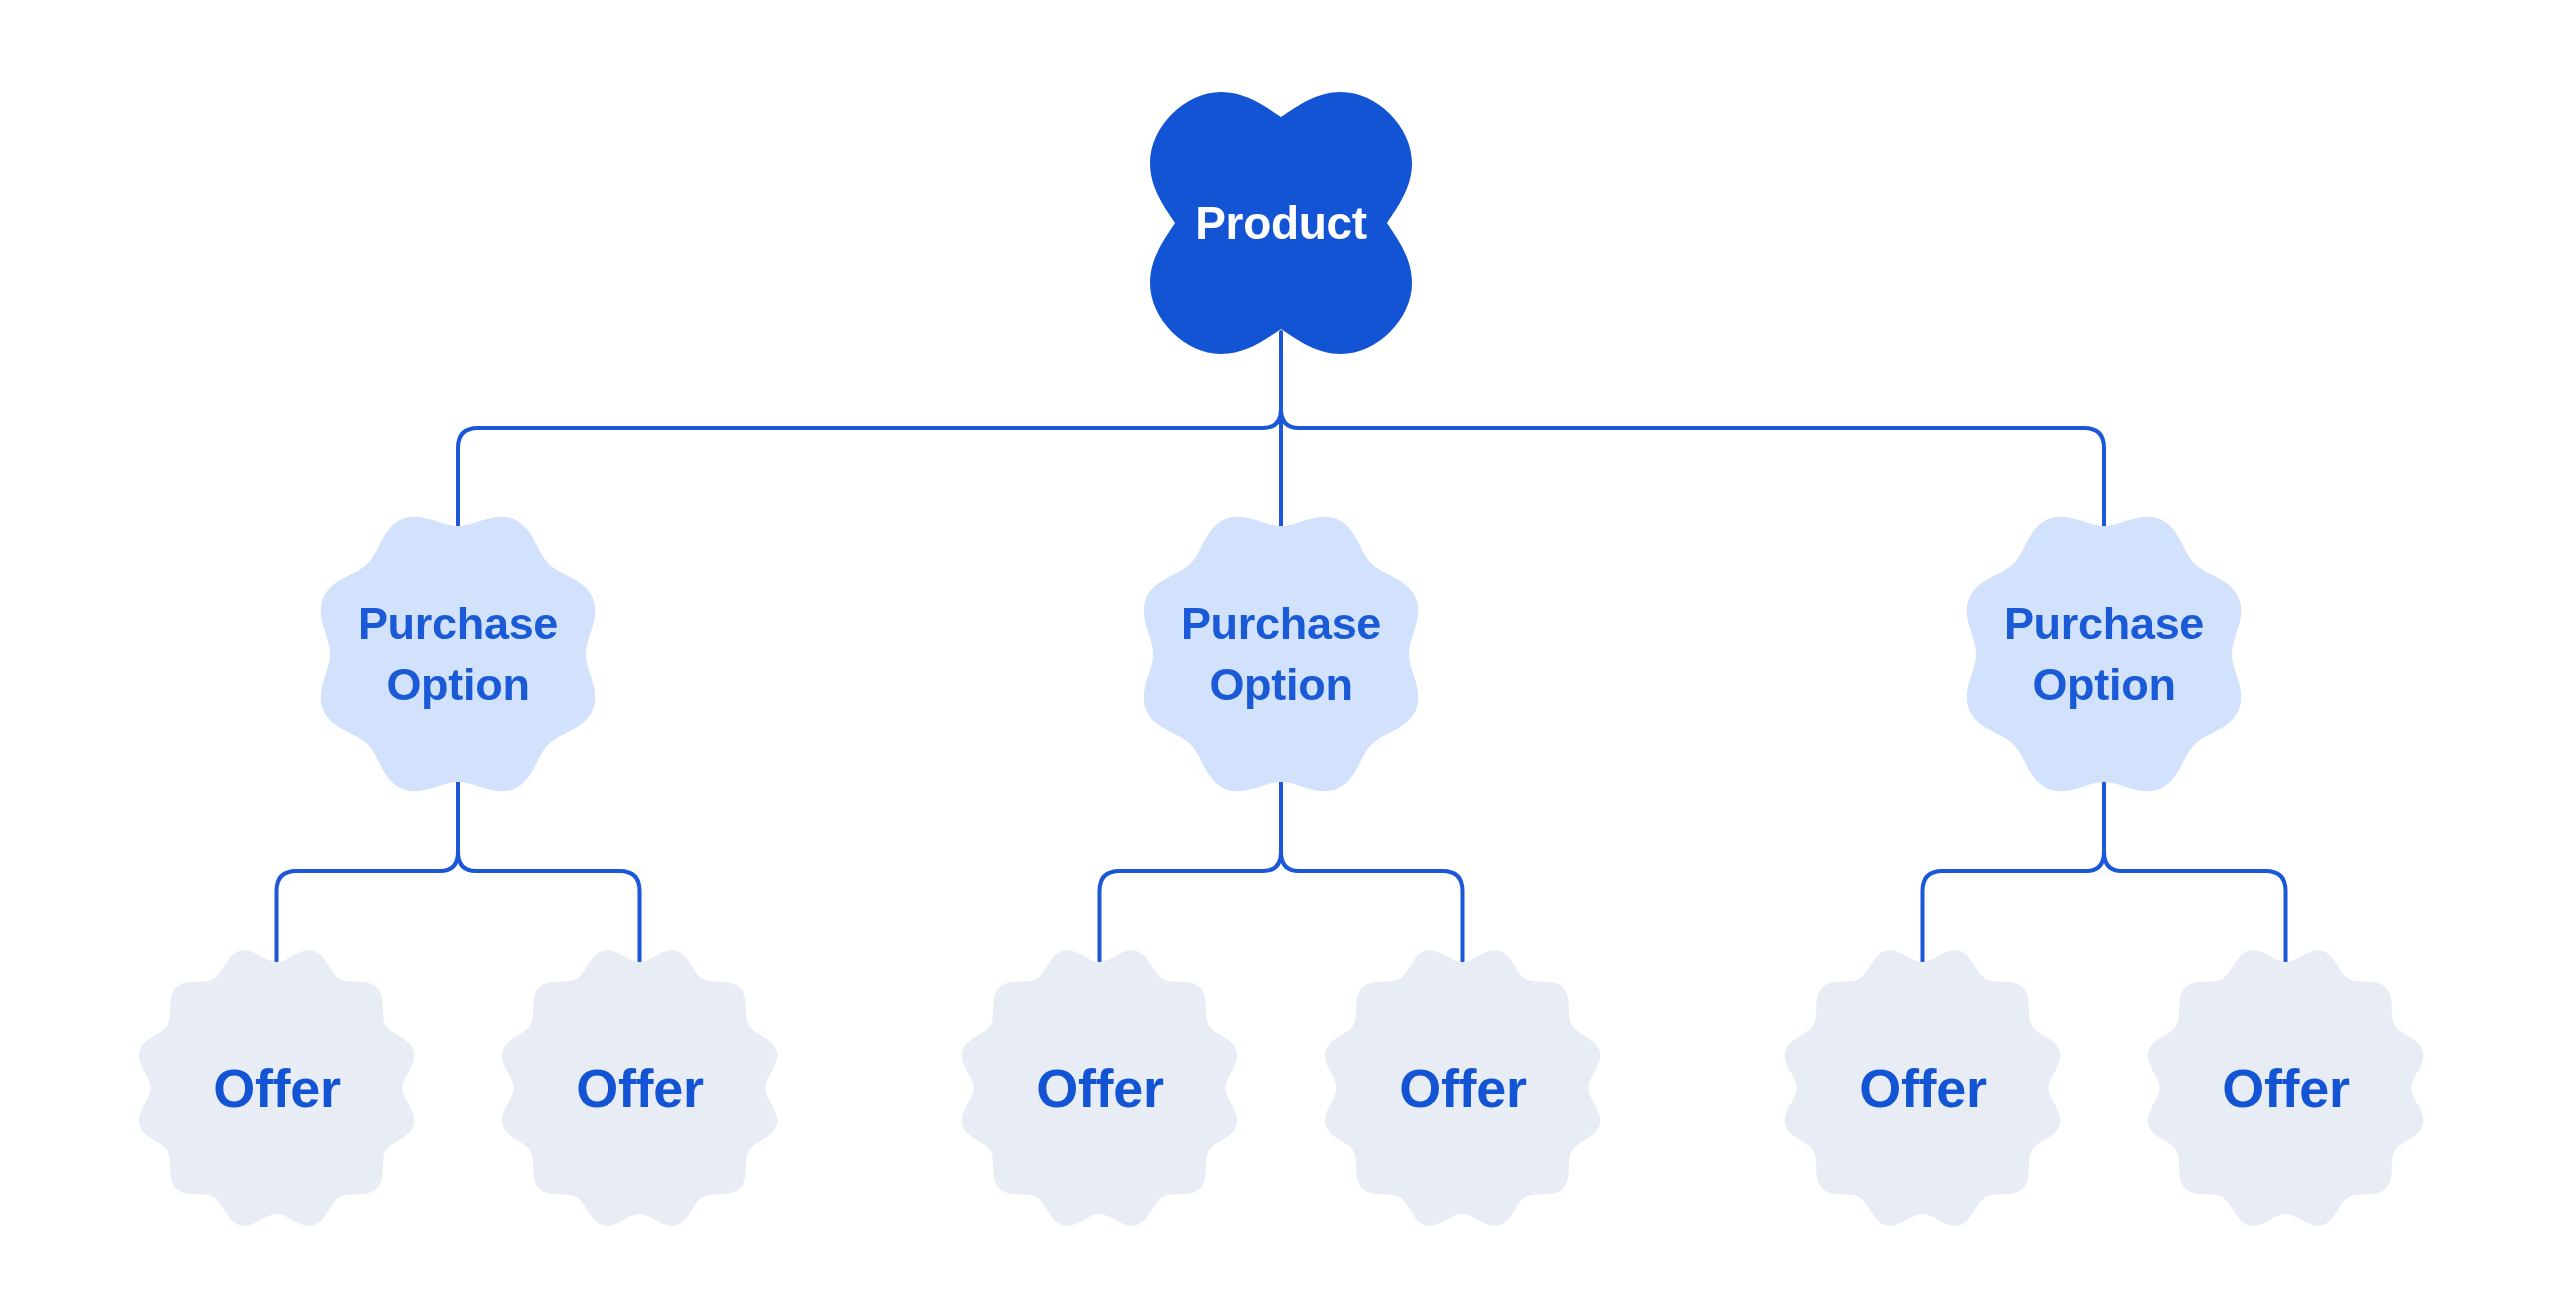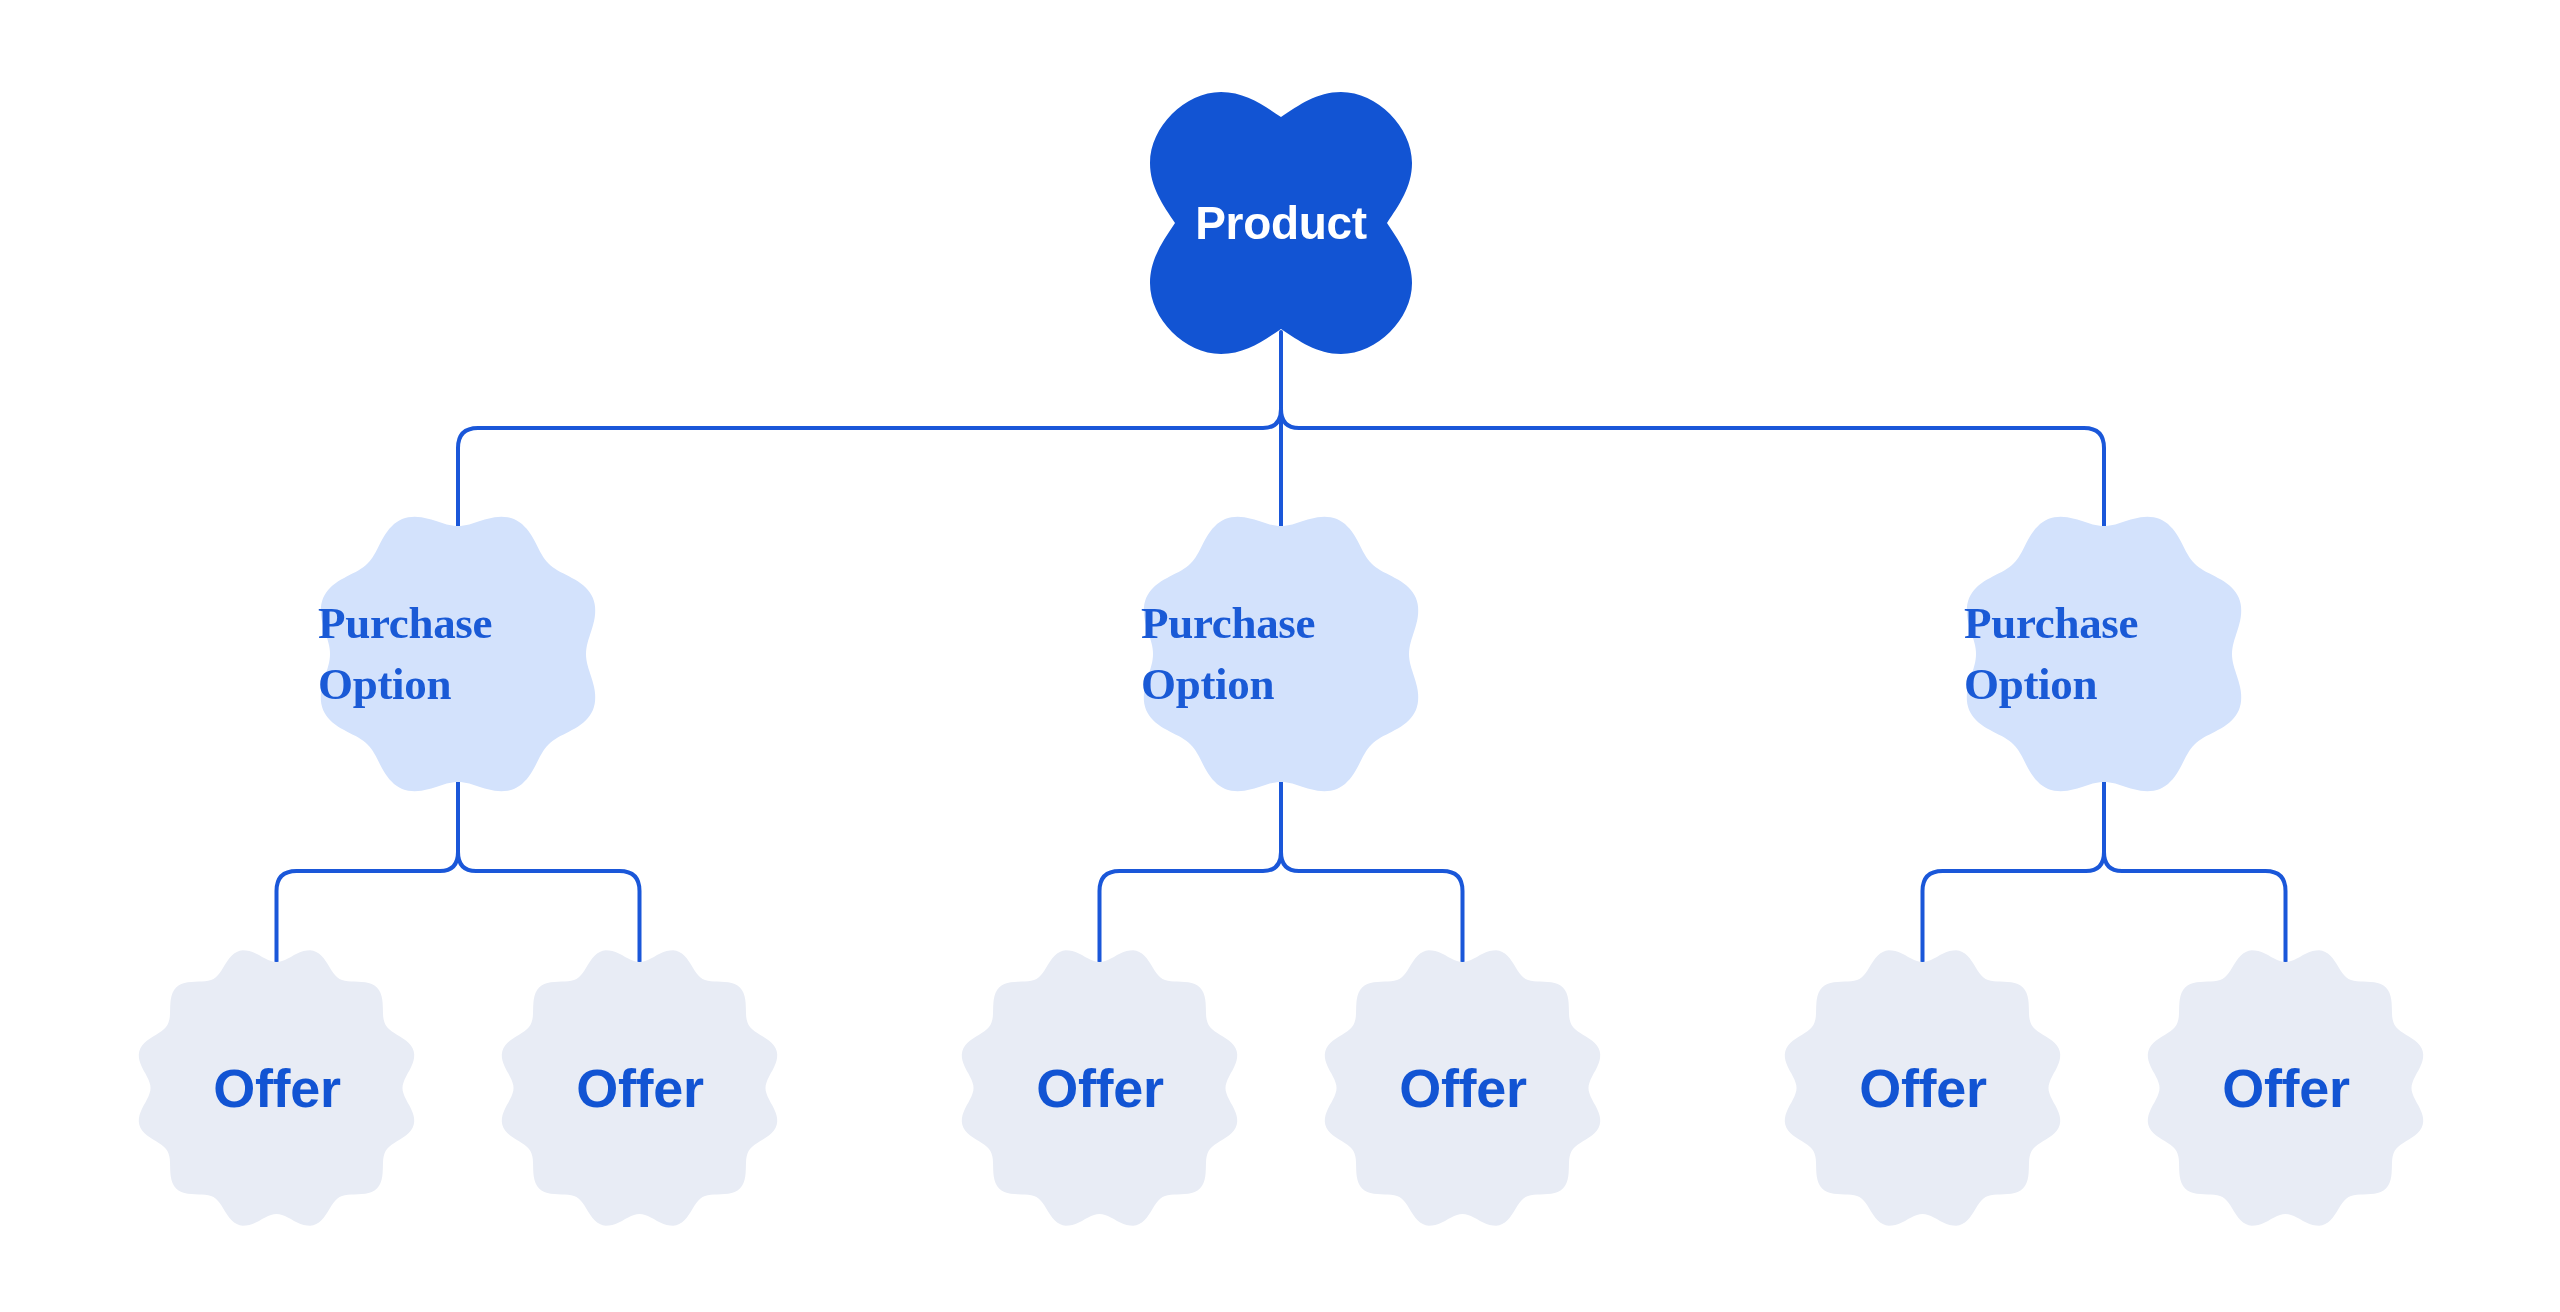--- a/index.html
+++ b/index.html
@@ -18,34 +18,34 @@
     stroke-width: 4;
     stroke-linecap: round;
   }
   .blob-product { fill: var(--product-fill, #1254d3); }
   .blob-po      { fill: var(--purchase-option-fill, #d3e2fc); }
   .blob-offer   { fill: var(--offer-fill, #e8ecf5); }
 
   .label {
     position: absolute;
     display: flex; align-items: center; justify-content: center;
-    text-align: left;
+    text-align: center;
     font-weight: 600;
     letter-spacing: -0.3px;
     user-select: none;
   }
   .product-label {
     left: 1150px; top: 92px; width: 262px; height: 262px;
     color: var(--product-text, #ffffff);
     font-size: 46px;
   }
   .po-label {
     top: 509px; width: 280px; height: 290px;
     color: var(--purchase-option-text, #1a5ad6);
-    font-size: 45px; line-height: 61px; font-family: Liberation Serif, serif;
+    font-size: 45px; line-height: 61px;
   }
   #po-label-0 { left: 318px; }
   #po-label-1 { left: 1141px; }
   #po-label-2 { left: 1964px; }
   .offer-label {
     top: 943px; width: 290px; height: 290px;
     color: var(--offer-text, #1254d3);
     font-size: 54px;
   }
   #offer-label-0 { left: 132px; }

